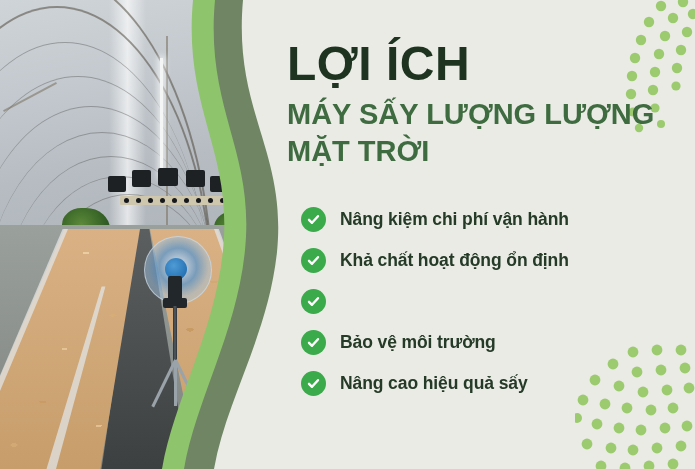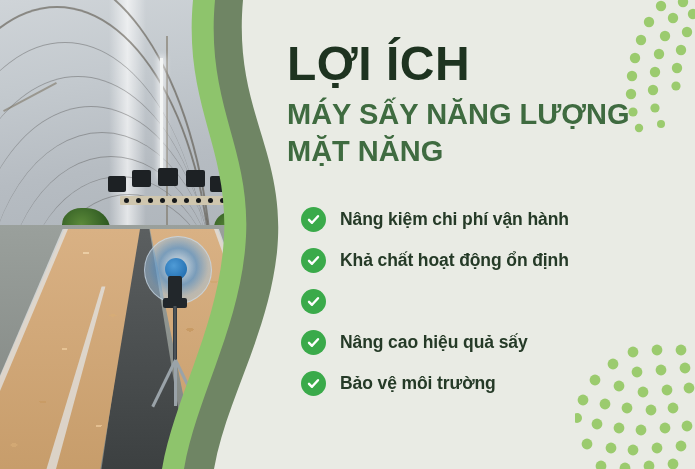--- a/index.html
+++ b/index.html
@@ -223,21 +223,21 @@
         <circle cx="106" cy="112" r="5.4"></circle>
       <circle cx="26" cy="132" r="5.4"></circle>
         <circle cx="50" cy="134" r="5.4"></circle>
         <circle cx="74" cy="132" r="5.4"></circle>
         <circle cx="98" cy="130" r="5.4"></circle>
     </g>
   </svg>
 
   <div class="content">
     <div class="title">LỢI ÍCH</div>
-    <div class="subtitle">MÁY SẤY NĂNG LƯỢNG MẶT NĂNG</div>
+    <div class="subtitle">MÁY SẤY LƯỢNG LƯỢNG MẶT TRỜI</div>
 
     <div class="bullets">
       <div class="bullet">
         <span class="check">
           <svg width="15" height="15" viewBox="0 0 15 15">
               <path d="M3 7.8 L6 10.8 L12 4.2" stroke="#ffffff" stroke-width="2.4" fill="none" stroke-linecap="round" stroke-linejoin="round"></path>
             </svg>
         </span>
         <span class="btext">Nâng kiệm chi phí vận hành</span>
       </div>
@@ -255,25 +255,25 @@
               <path d="M3 7.8 L6 10.8 L12 4.2" stroke="#ffffff" stroke-width="2.4" fill="none" stroke-linecap="round" stroke-linejoin="round"></path>
             </svg>
         </span>
       </div>
       <div class="bullet">
         <span class="check">
           <svg width="15" height="15" viewBox="0 0 15 15">
               <path d="M3 7.8 L6 10.8 L12 4.2" stroke="#ffffff" stroke-width="2.4" fill="none" stroke-linecap="round" stroke-linejoin="round"></path>
             </svg>
         </span>
+        <span class="btext">Bảo vệ môi trường</span>
+      </div>
+      <div class="bullet">
+        <span class="check">
+          <svg width="15" height="15" viewBox="0 0 15 15">
+              <path d="M3 7.8 L6 10.8 L12 4.2" stroke="#ffffff" stroke-width="2.4" fill="none" stroke-linecap="round" stroke-linejoin="round"></path>
+            </svg>
+        </span>
         <span class="btext">Nâng cao hiệu quả sấy</span>
-      </div>
-      <div class="bullet">
-        <span class="check">
-          <svg width="15" height="15" viewBox="0 0 15 15">
-              <path d="M3 7.8 L6 10.8 L12 4.2" stroke="#ffffff" stroke-width="2.4" fill="none" stroke-linecap="round" stroke-linejoin="round"></path>
-            </svg>
-        </span>
-        <span class="btext">Bảo vệ môi trường</span>
       </div>
     </div>
   </div>
 </div>
 
 </body></html>

